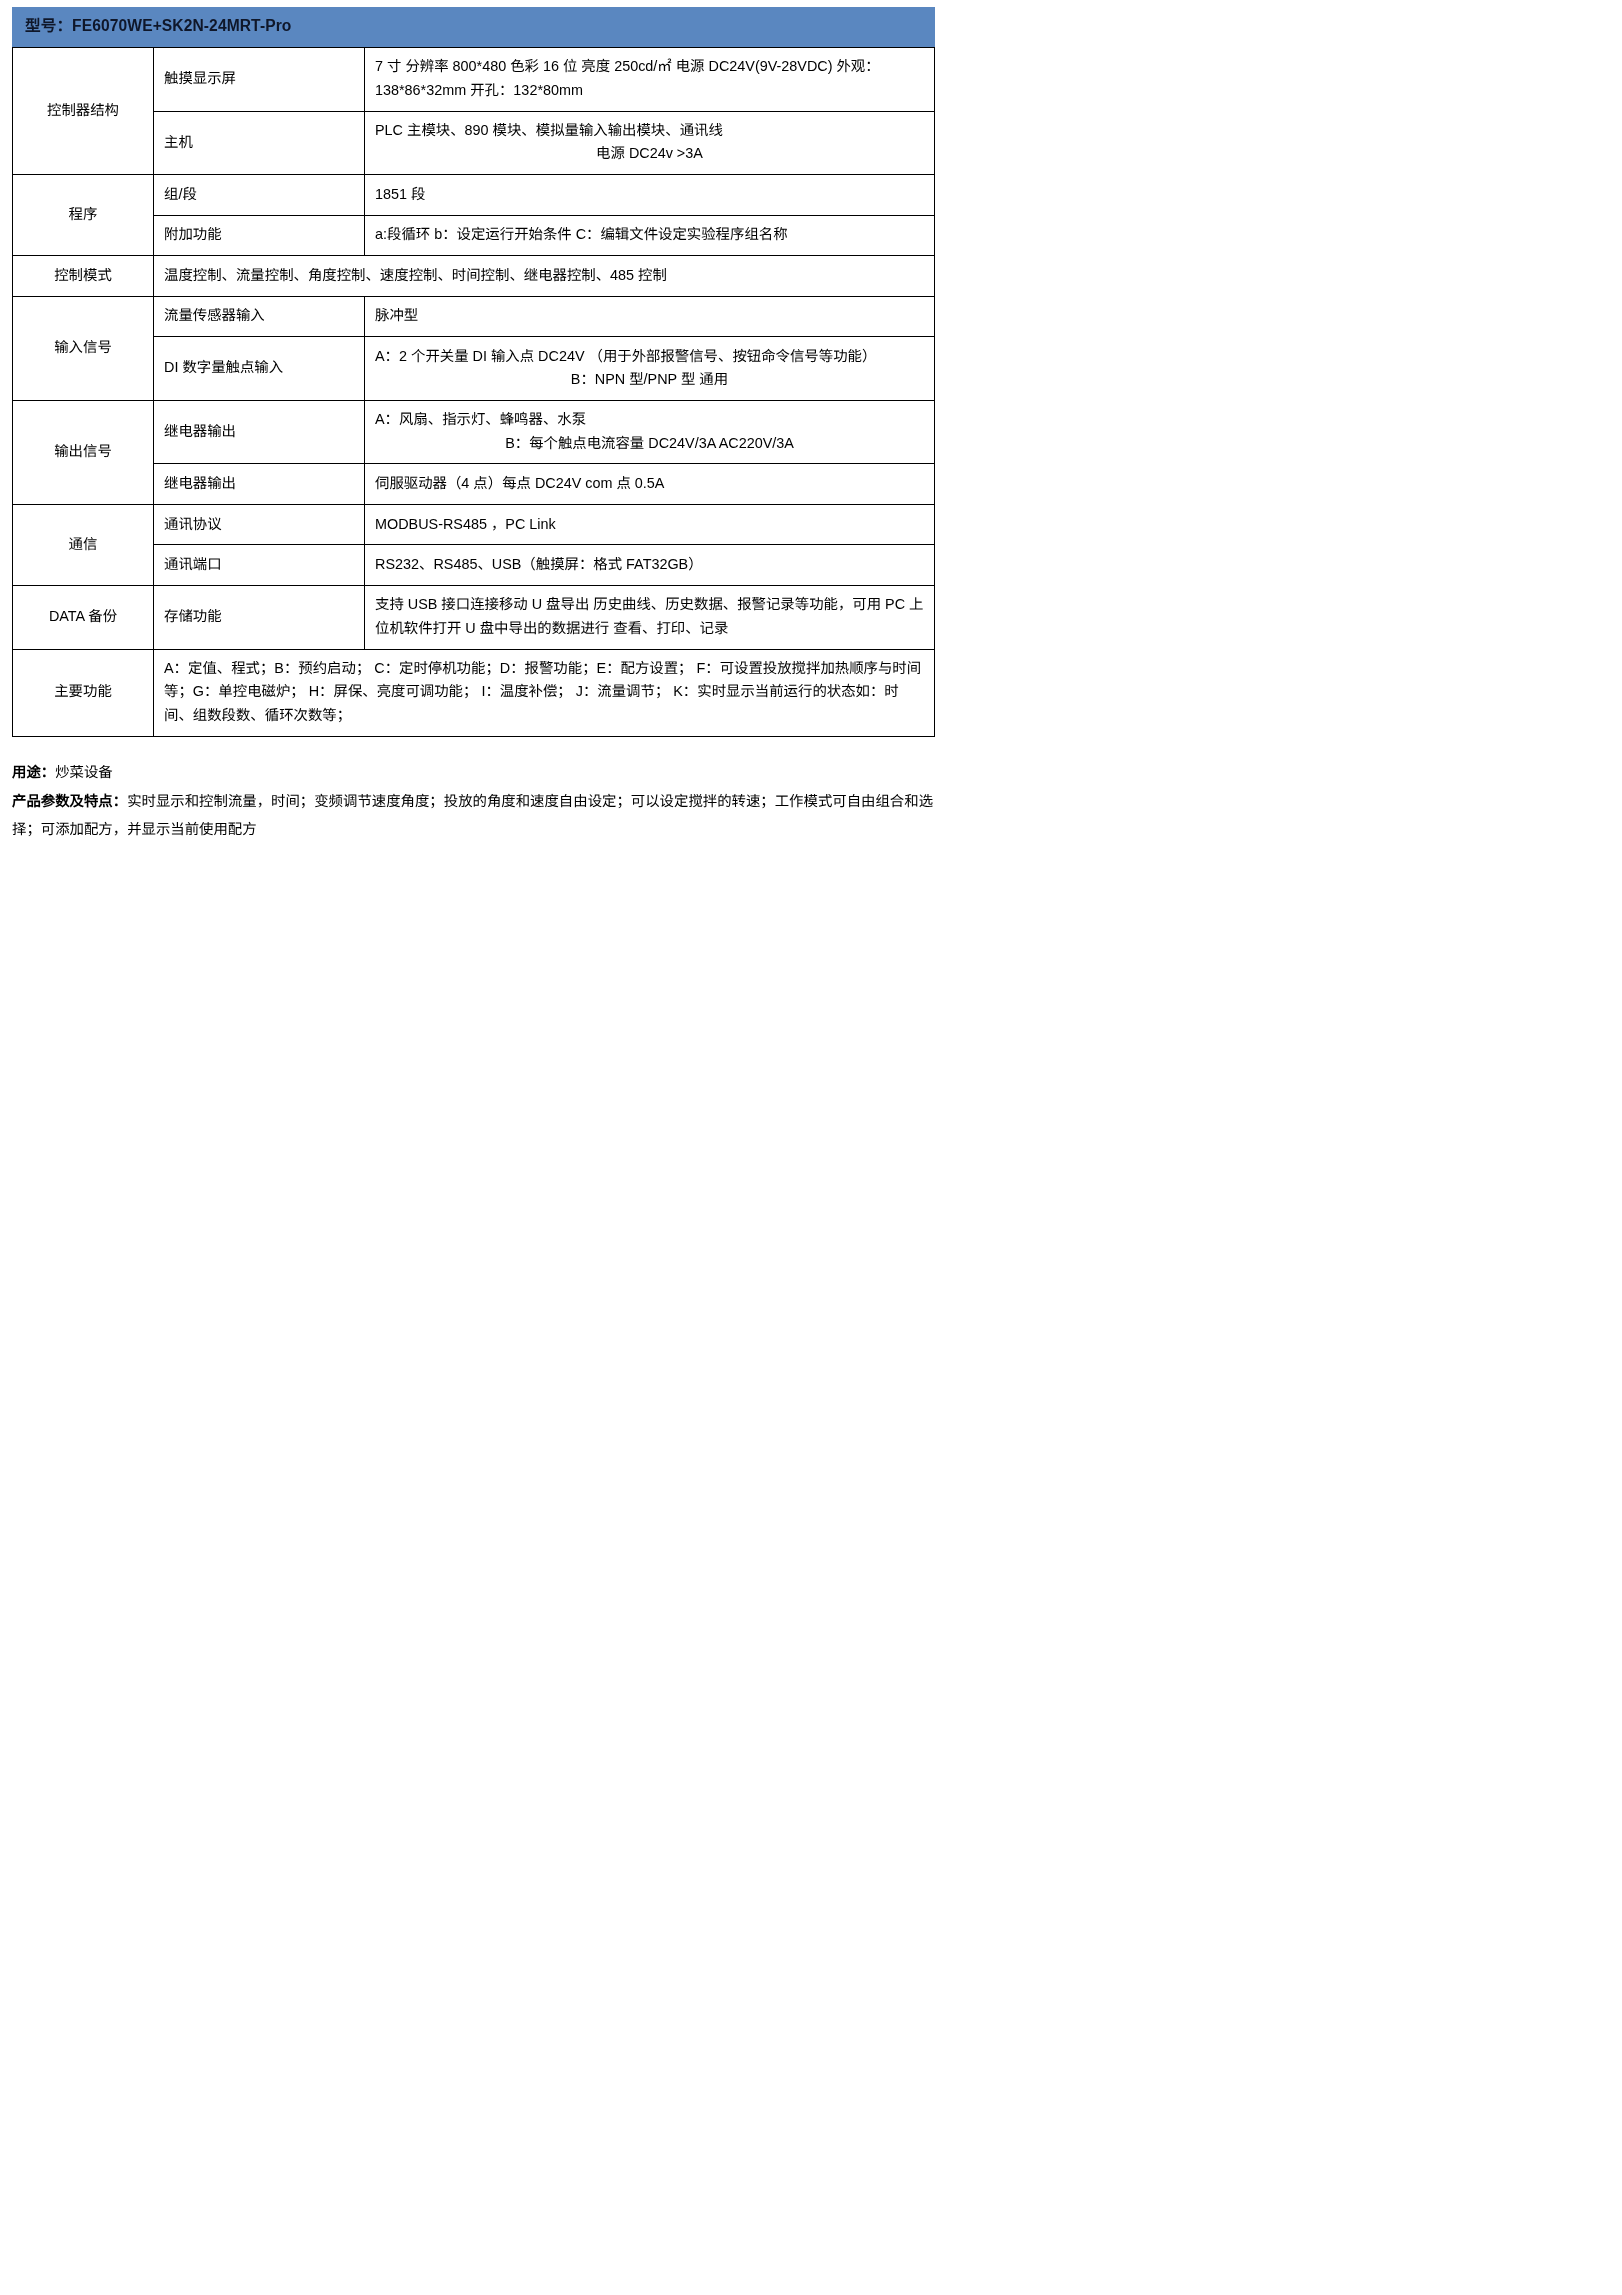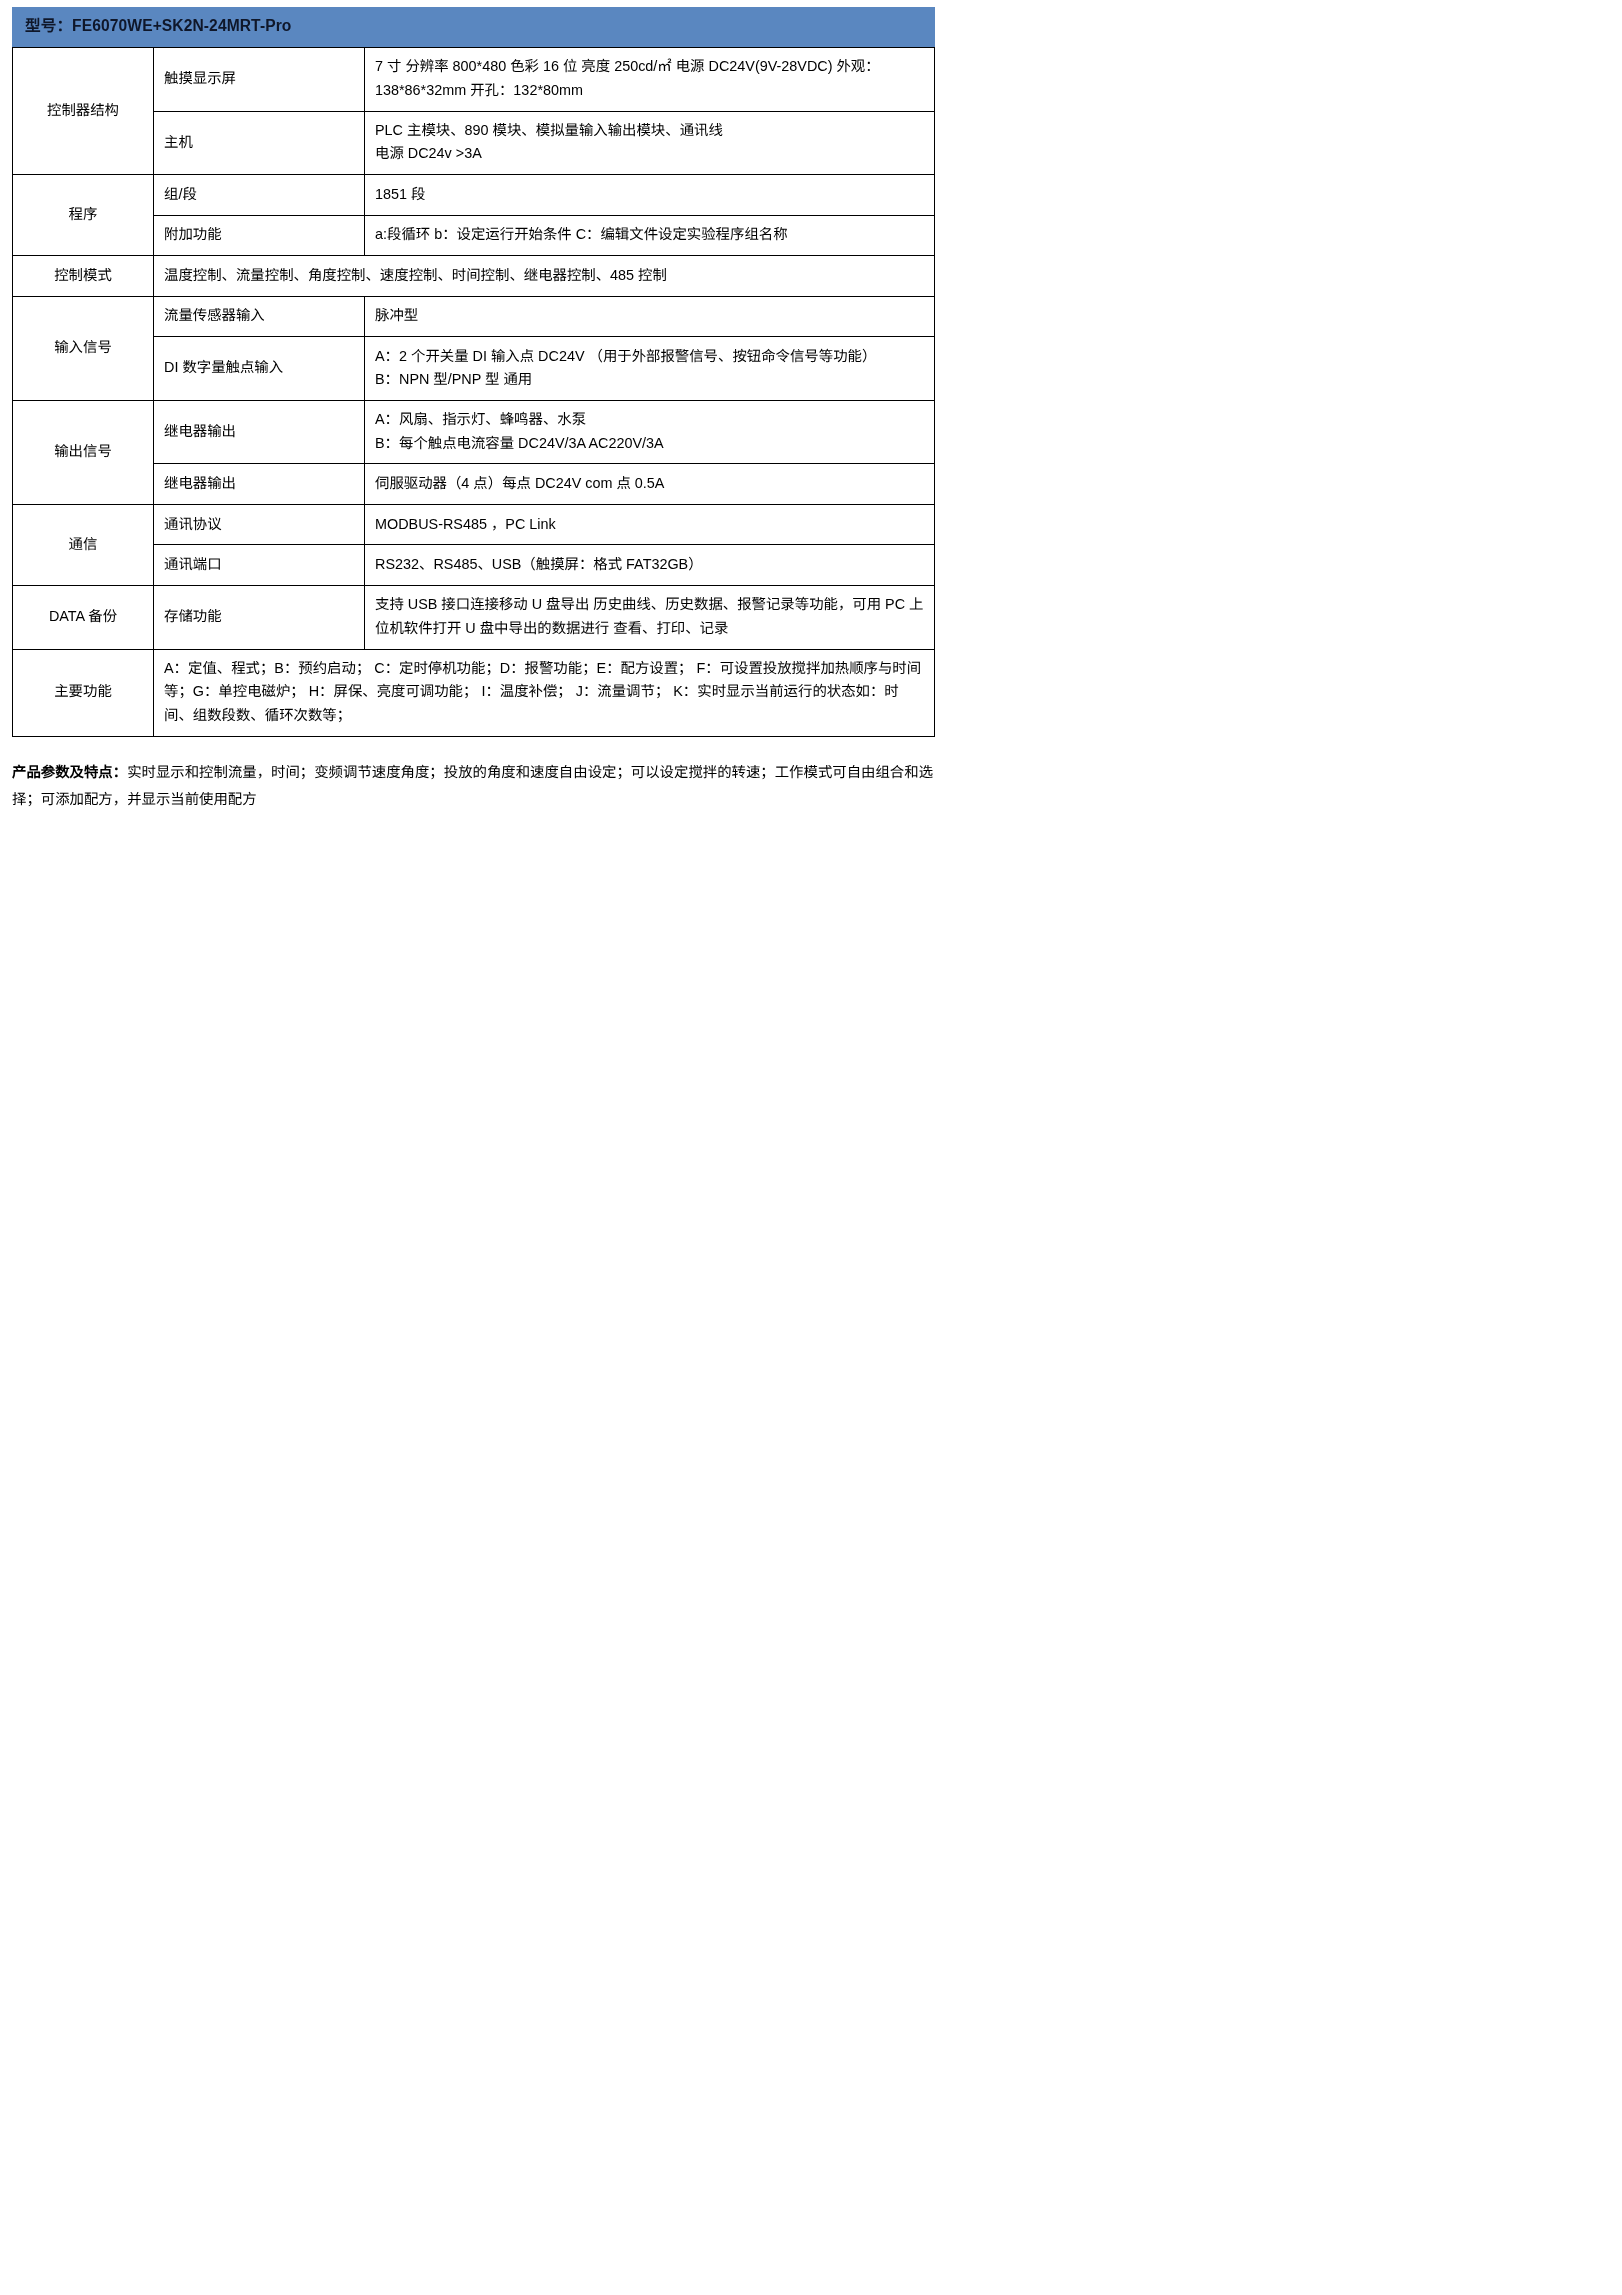--- a/index.html
+++ b/index.html
@@ -62,21 +62,21 @@
   td.sub {
     text-align: left;
     font-weight: normal;
   }
   td.val {
     text-align: left;
     font-weight: normal;
     margin-left: 40px;
   }
   td.val p, td.sub p, td.cat p { margin: 0; }
-  td.val p + p { margin-top: 0px; }
+  td.val p + p { margin-top: 0px; text-align: center; }
 
   
   .notes {
     margin-top: 22px;
     font-size: 14.4px;
     line-height: 1.92;
   }
   .notes .note-line { margin: 0 0 1.7px 0; }
   .notes b { font-weight: bold; }
 </style>
@@ -170,18 +170,21 @@
       <tr>
         <td class="cat">主要功能</td>
         <td class="val" colspan="2">A：定值、程式；B：预约启动； C：定时停机功能；D：报警功能；E：配方设置； F：可设置投放搅拌加热顺序与时间等；G：单控电磁炉； H：屏保、亮度可调功能； I：温度补偿； J：流量调节； K：实时显示当前运行的状态如：时间、组数段数、循环次数等；</td>
       </tr>
 
     </tbody>
   </table>
 
   <div class="notes">
     <p class="note-line">
+      <b>用途：</b><span>炒菜设备</span>
+    </p>
+    <p class="note-line">
       <b>产品参数及特点：</b><span>实时显示和控制流量，时间；变频调节速度角度；投放的角度和速度自由设定；可以设定搅拌的转速；工作模式可自由组合和选择；可添加配方，并显示当前使用配方</span>
     </p>
   </div>
 
 </div>
 
 
 </body></html>

